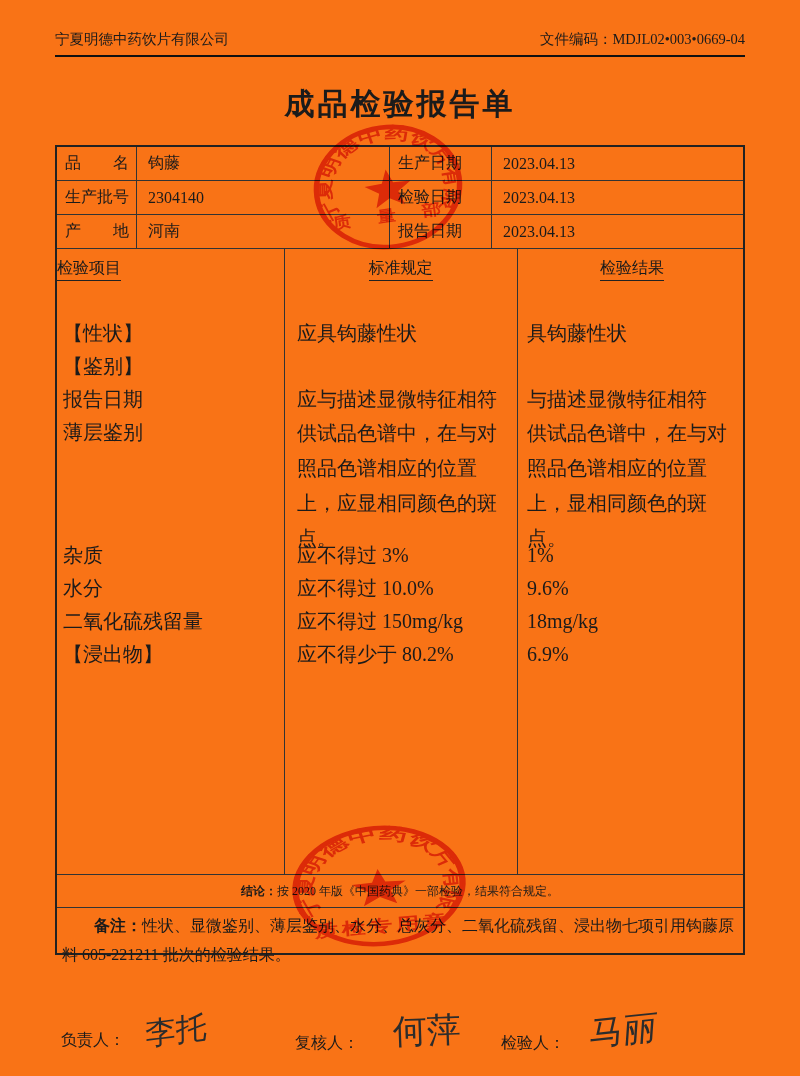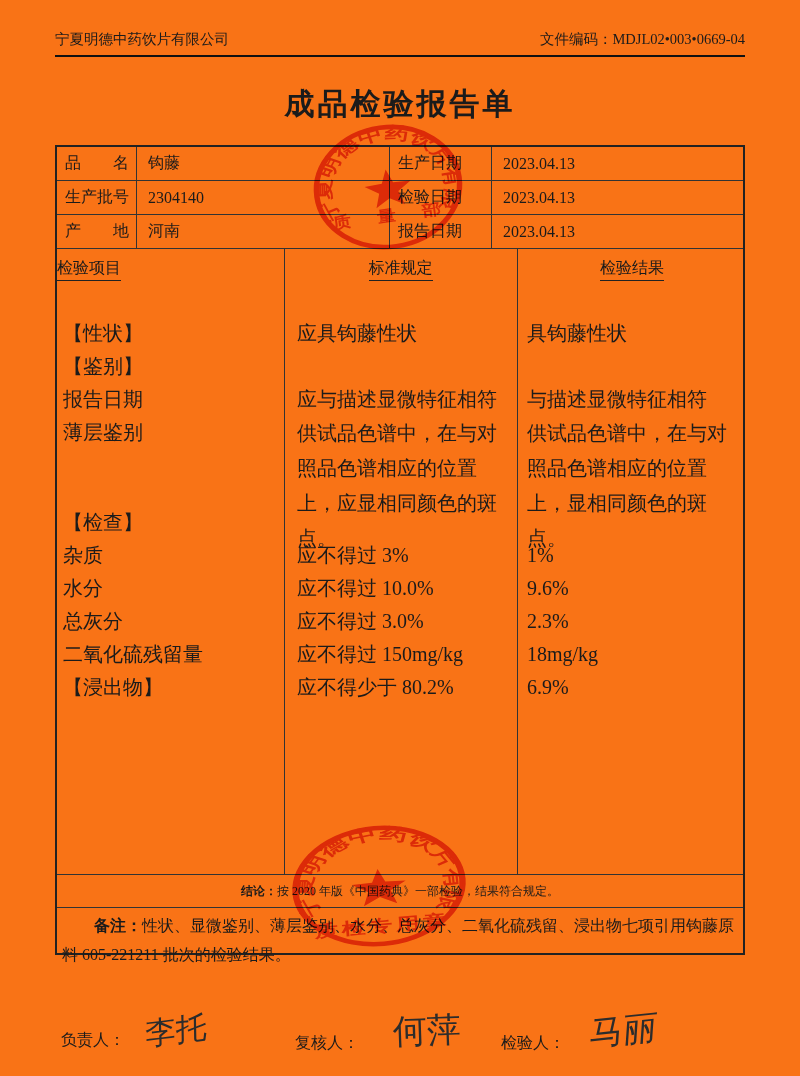--- a/index.html
+++ b/index.html
@@ -117,38 +117,32 @@
         <div class="c-item">报告日期</div>
         <div class="c-std">应与描述显微特征相符</div>
         <div class="c-res">与描述显微特征相符</div>
       </div>
       <div class="srow tall">
         <div class="c-item">薄层鉴别</div>
         <div class="c-std">供试品色谱中，在与对照品色谱相应的位置上，应显相同颜色的斑点。</div>
         <div class="c-res">供试品色谱中，在与对照品色谱相应的位置上，显相同颜色的斑点。</div>
       </div>
       <div class="srow">
-        <div class="c-item">【检查】</div>
         <div class="c-std"></div>
         <div class="c-res"></div>
       </div>
       <div class="srow">
         <div class="c-item">杂质</div>
         <div class="c-std">应不得过 3%</div>
         <div class="c-res">1%</div>
       </div>
       <div class="srow">
         <div class="c-item">水分</div>
         <div class="c-std">应不得过 10.0%</div>
         <div class="c-res">9.6%</div>
-      </div>
-      <div class="srow">
-        <div class="c-item">总灰分</div>
-        <div class="c-std">应不得过 3.0%</div>
-        <div class="c-res">2.3%</div>
       </div>
       <div class="srow">
         <div class="c-item">二氧化硫残留量</div>
         <div class="c-std">应不得过 150mg/kg</div>
         <div class="c-res">18mg/kg</div>
       </div>
       <div class="srow">
         <div class="c-item">【浸出物】</div>
         <div class="c-std">应不得少于 80.2%</div>
         <div class="c-res">6.9%</div>

